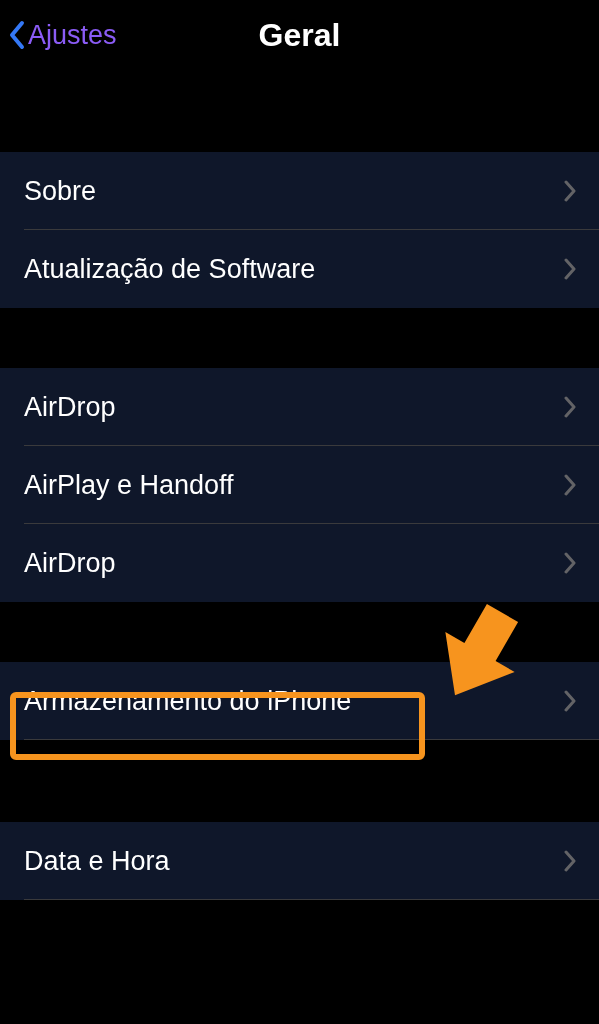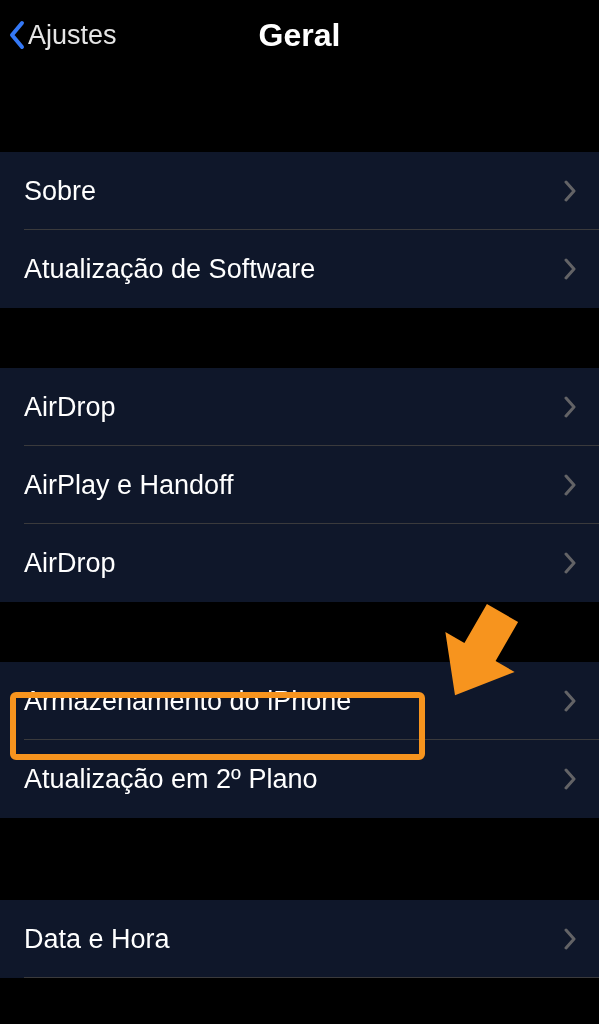--- a/index.html
+++ b/index.html
@@ -29,21 +29,21 @@
       align-items: center;
       padding-left: 8px;
       cursor: pointer;
     }
     .back-chevron {
       width: 18px;
       height: 30px;
       margin-right: 2px;
     }
     .back-label {
-      color: #e5e5e5;
+      color: #8b5cf6;
       font-size: 27px;
       font-weight: 400;
       text-align: center;
     }
     .header-title {
       position: absolute;
       left: 50%;
       transform: translateX(-50%);
       color: #ffffff;
       font-size: 32px;
@@ -165,26 +165,20 @@
 <div class="spacer-medium"></div>
 
 <div class="group">
   <div class="row">
     <span class="row-label">Armazenamento do iPhone</span>
     <svg class="chevron" viewBox="0 0 14 22">
       <polyline points="3,2 11,11 3,20" stroke="#636366" stroke-width="3" fill="none" stroke-linecap="round" stroke-linejoin="round"></polyline>
     </svg>
     <div class="row-separator"></div>
   </div>
-  <div class="row">
-    <span class="row-label">Atualização em 2º Plano</span>
-    <svg class="chevron" viewBox="0 0 14 22">
-      <polyline points="3,2 11,11 3,20" stroke="#636366" stroke-width="3" fill="none" stroke-linecap="round" stroke-linejoin="round"></polyline>
-    </svg>
-  </div>
 </div>
 
 <div class="spacer-large"></div>
 
 <div class="group">
   <div class="row">
     <span class="row-label">Data e Hora</span>
     <svg class="chevron" viewBox="0 0 14 22">
       <polyline points="3,2 11,11 3,20" stroke="#636366" stroke-width="3" fill="none" stroke-linecap="round" stroke-linejoin="round"></polyline>
     </svg>

